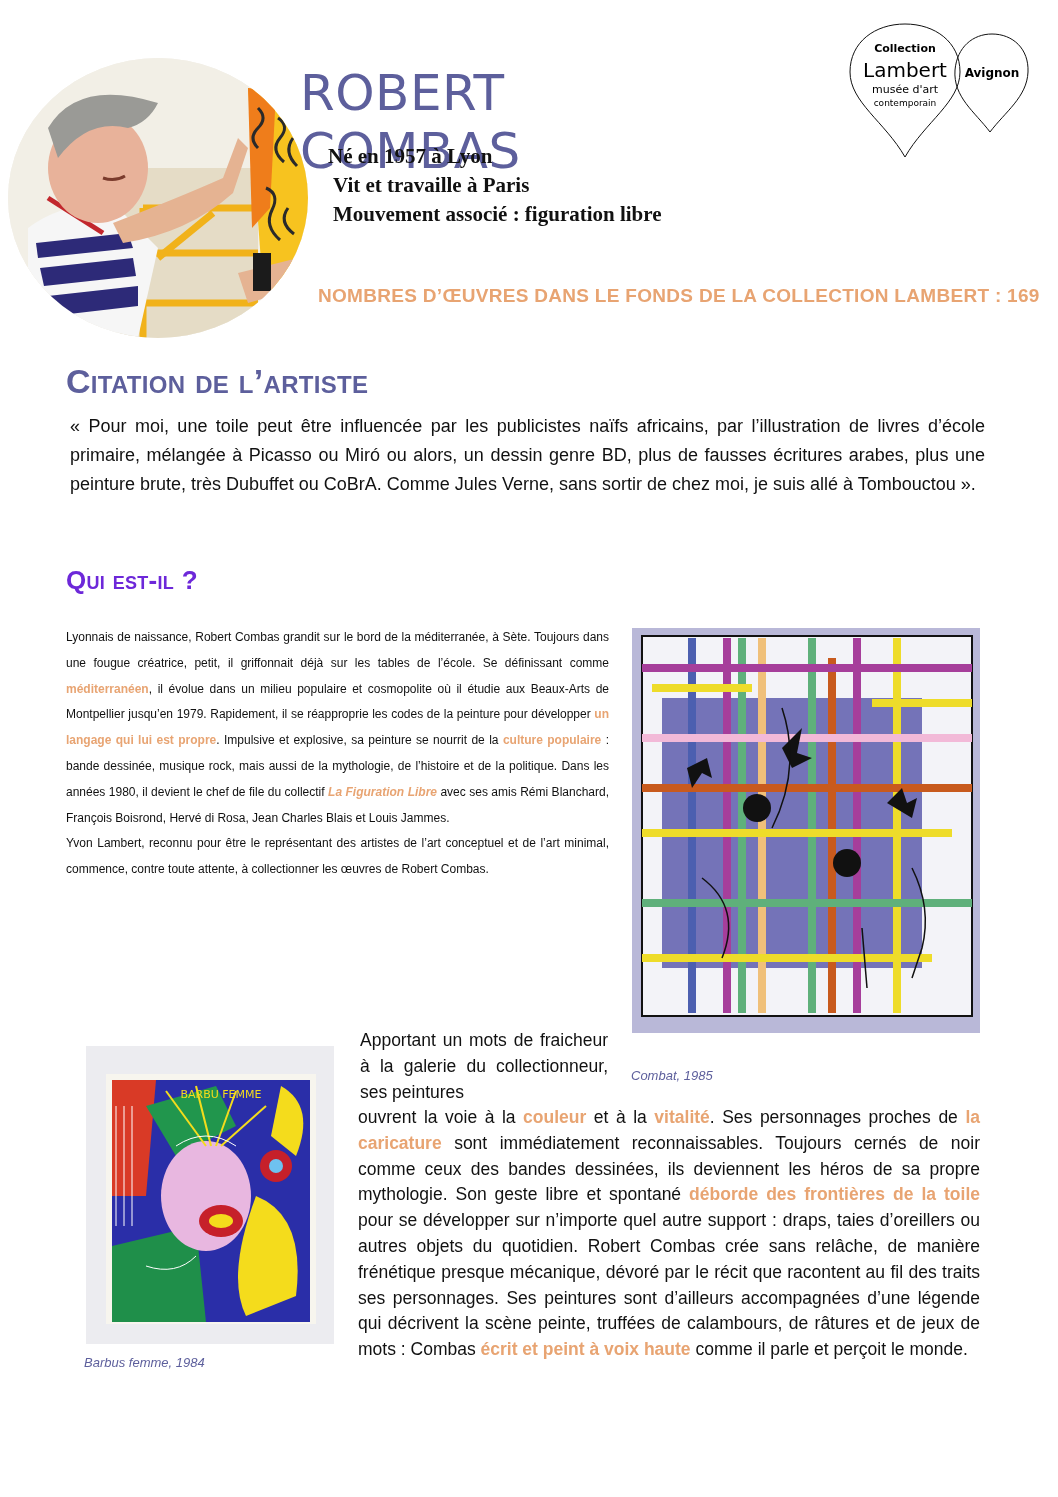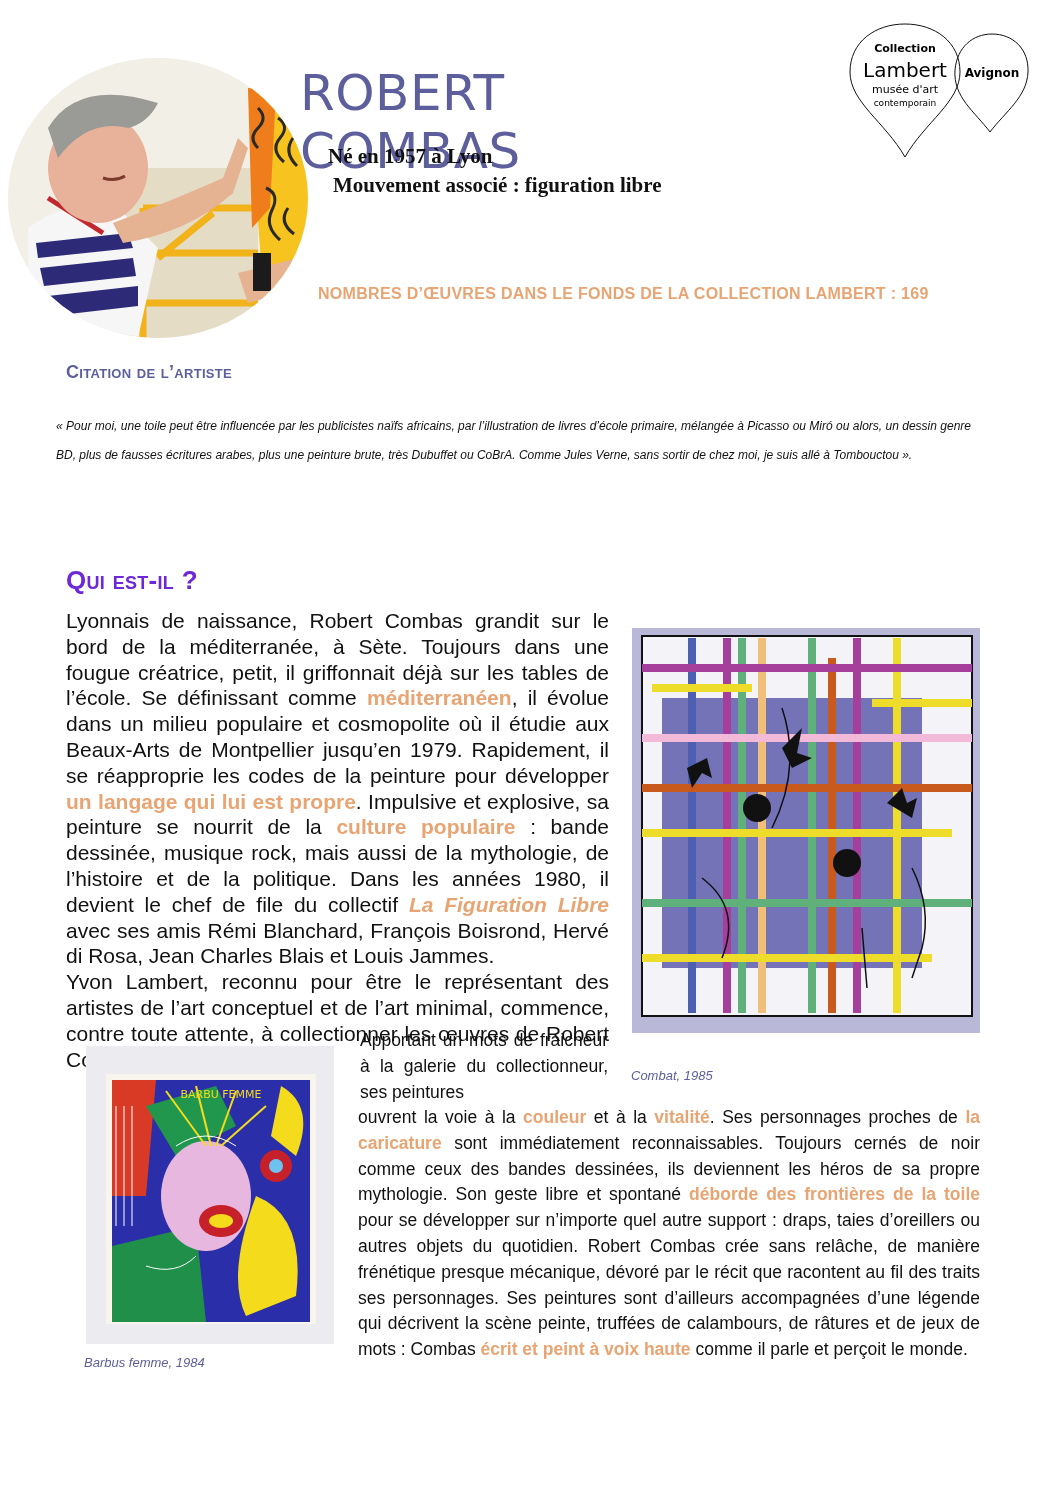--- a/index.html
+++ b/index.html
@@ -8,30 +8,30 @@
   .abs { position: absolute; }
 
   
   .portrait { left: 8px; top: 58px; width: 300px; height: 280px; border-radius: 50%; overflow: hidden;
               background: #f1efe9; }
   .title { left: 300px; top: 64px; width: 430px; font-size: 50px; color: #5d5f9c;
            letter-spacing: 0.5px; font-family: "DejaVu Sans", sans-serif; font-weight: normal; }
   .facts { left: 328px; top: 142px; font-size: 21px; line-height: 29px; font-weight: bold; font-family: Liberation Serif, serif; }
   .facts div { white-space: nowrap; }
   .facts .f0 { margin-left: 0; } .facts .f1, .facts .f2, .facts .f3 { margin-left: 5px; }
-  .works-count { left: 318px; top: 285px; font-size: 16px; font-weight: bold; color: #e8a472; letter-spacing: 0.3px; white-space: nowrap; }
+  .works-count { left: 318px; top: 285px; font-size: 19px; font-weight: bold; color: #e8a472; letter-spacing: 0.3px; white-space: nowrap; }
 
   .logo { left: 845px; top: 22px; width: 200px; height: 140px; }
 
   
-  .h-citation { left: 66px; top: 362px; font-size: 18px; font-weight: bold; color: #5d5f9c; font-variant: small-caps; letter-spacing: 0.3px; }
-  .quote { left: 56px; top: 412px; width: 915px; font-size: 12px; line-height: 29px; font-style: italic; text-align: justify; }
+  .h-citation { left: 66px; top: 362px; font-size: 34px; font-weight: bold; color: #5d5f9c; font-variant: small-caps; letter-spacing: 0.3px; }
+  .quote { left: 70px; top: 412px; width: 915px; font-size: 18px; line-height: 29px; text-align: justify; }
 
   .h-qui { left: 66px; top: 565px; font-size: 26px; font-weight: bold; color: #6d28d9; font-variant: small-caps; letter-spacing: 0.3px; }
-  .body1 { left: 66px; top: 608px; width: 543px; font-size: 21px; line-height: 25.8px; text-align: justify; }
+  .body1 { left: 66px; top: 625px; width: 543px; font-size: 12px; line-height: 25.8px; text-align: justify; }
   .body2 { left: 360px; top: 1028px; width: 248px; font-size: 17.5px; line-height: 25.8px; text-align: justify; }
   .body3 { left: 358px; top: 1105px; width: 622px; font-size: 17.5px; line-height: 25.8px; text-align: justify; }
   .hl { color: #e8a472; font-weight: bold; }
   .hl-it { color: #e8a472; font-weight: bold; font-style: italic; }
 
   
   .art-combat { left: 632px; top: 628px; width: 348px; height: 405px; background: #b9b8d8; }
   .cap-combat { left: 631px; top: 1068px; font-size: 13px; font-style: italic; color: #5d5f9c; }
   .art-barbus { left: 86px; top: 1046px; width: 224px; height: 298px; background: #84cc16; }
   .cap-barbus { left: 84px; top: 1355px; font-size: 13px; font-style: italic; color: #5d5f9c; }
@@ -78,20 +78,21 @@
 
     <path d="M230 215 L290 200 L295 230 L240 245 Z" fill="#e5b392"></path>
     <rect x="245" y="195" width="18" height="38" fill="#1b1b1b"></rect>
   </svg>
 </div>
 
 <div class="abs title">ROBERT COMBAS</div>
 
 <div class="abs facts">
   <div class="f0">Né en 1957 à Lyon</div>
+  <div class="f2">Vit et travaille à Paris</div>
   <div class="f3">Mouvement associé : figuration libre</div>
 </div>
 
 <div class="abs works-count">NOMBRES D’ŒUVRES DANS LE FONDS DE LA COLLECTION LAMBERT : 169</div>
 
 <div class="abs logo">
   <svg width="200" height="140" viewBox="0 0 200 140">
     <path d="M60 135 C40 100 5 80 5 50 C5 20 30 2 60 2 C90 2 115 20 115 50 C115 80 80 100 60 135 Z" fill="none" stroke="#111" stroke-width="1"></path>
     <path d="M145 110 C130 90 108 75 110 48 C112 25 128 12 147 12 C168 12 184 27 183 50 C182 75 160 90 145 110 Z" fill="none" stroke="#111" stroke-width="1"></path>
     <text x="60" y="30" font-size="11" text-anchor="middle" font-family="DejaVu Sans, sans-serif" font-weight="bold">Collection</text>

